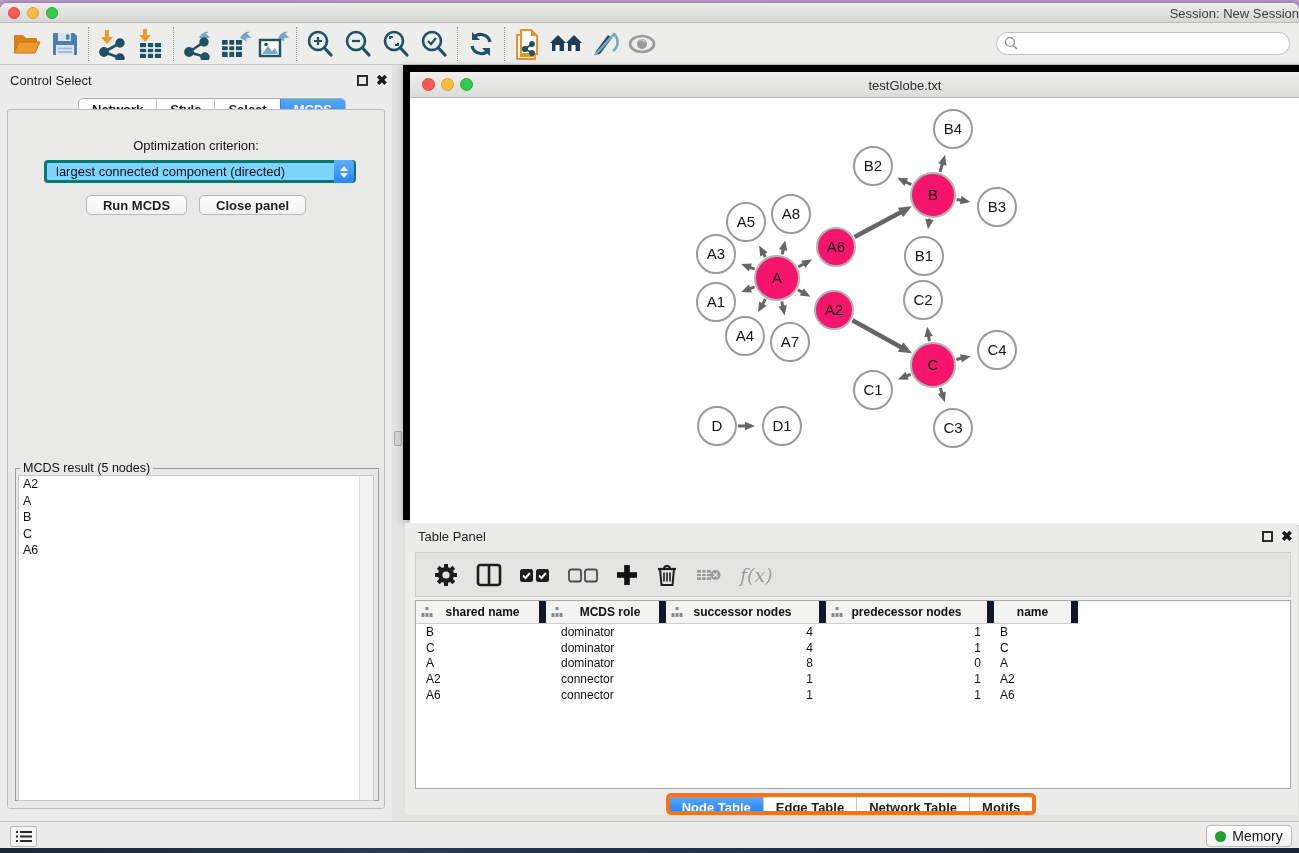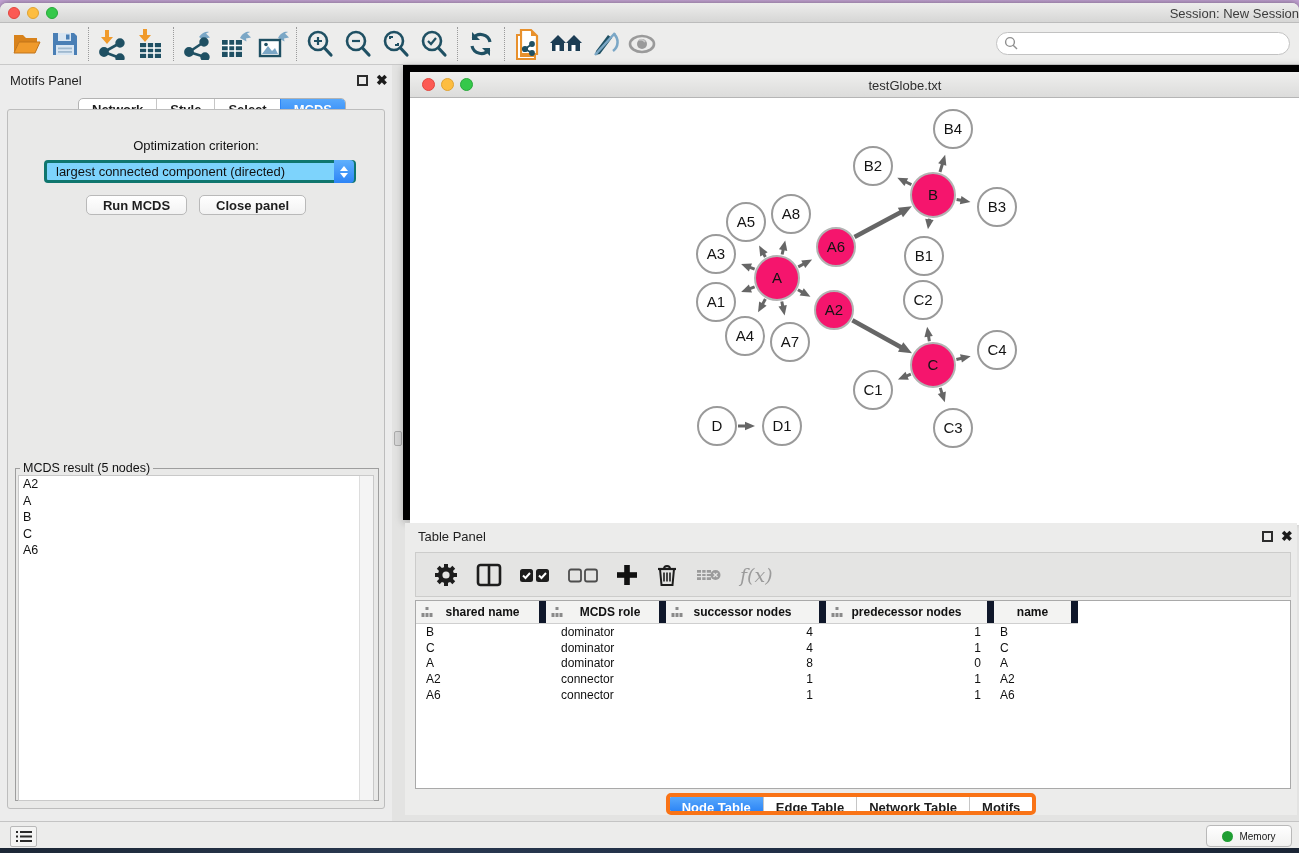--- a/index.html
+++ b/index.html
@@ -115,21 +115,21 @@
   .tp-tab:first-child { border-left:none; }
   .tp-tab.active { background:linear-gradient(#57a8fc,#2e86f6); color:#fff; border-left-color:#2e86f6; }
 
   
   .statusbar { left:0; top:818px; width:1299px; height:27px; background:#ececeb;
     border-top:1px solid #c4c4c4; }
   .sb-left-btn { left:10px; top:4px; width:27px; height:21px; background:#f4f4f3;
     border:1px solid #b9b9b9; border-radius:2px; display:flex; align-items:center; justify-content:center; }
   .memory-btn { left:1206px; top:3px; width:86px; height:22px;
     background:linear-gradient(#ffffff,#f1f1f0); border:1px solid #b9b9b9; border-radius:4px;
-    display:flex; align-items:center; justify-content:center; gap:6px; font-size:10px; color:#161616; }
+    display:flex; align-items:center; justify-content:center; gap:6px; font-size:14px; color:#161616; }
   .memory-dot { width:11px; height:11px; border-radius:50%; background:#1f9e33; }
 </style>
 </head>
 <body>
 
 <div class="abs desktop-top"></div>
 <div class="abs desktop-bottom"></div>
 
 <div class="abs app-window">
 
@@ -289,21 +289,21 @@
       <svg width="15" height="15" viewBox="0 0 15 15">
         <circle cx="6" cy="6" r="4.4" fill="none" stroke="#8f8f8f" stroke-width="1.4"></circle>
         <path d="M9.2 9.2 L13 13" stroke="#8f8f8f" stroke-width="1.4"></path>
       </svg>
     </div>
   </div>
 
   <div class="abs main">
 
     <div class="abs control-panel">
-      <div class="abs cp-header">Motifs Panel</div>
+      <div class="abs cp-header">Control Select</div>
       <div class="abs panel-float" style="left:357px; top:10px;"></div>
       <div class="abs panel-close" style="left:376px; top:10px;">✖</div>
 
       <div class="abs cp-tabs">
         <span class="cp-tab">Network</span>
         <span class="cp-tab">Style</span>
         <span class="cp-tab">Select</span>
         <span class="cp-tab active">MCDS</span>
       </div>
 

